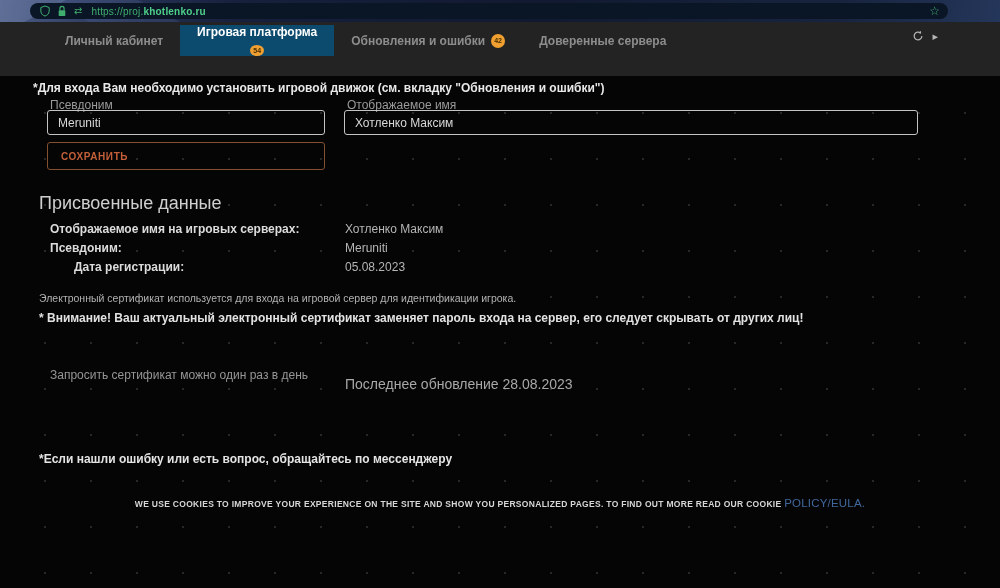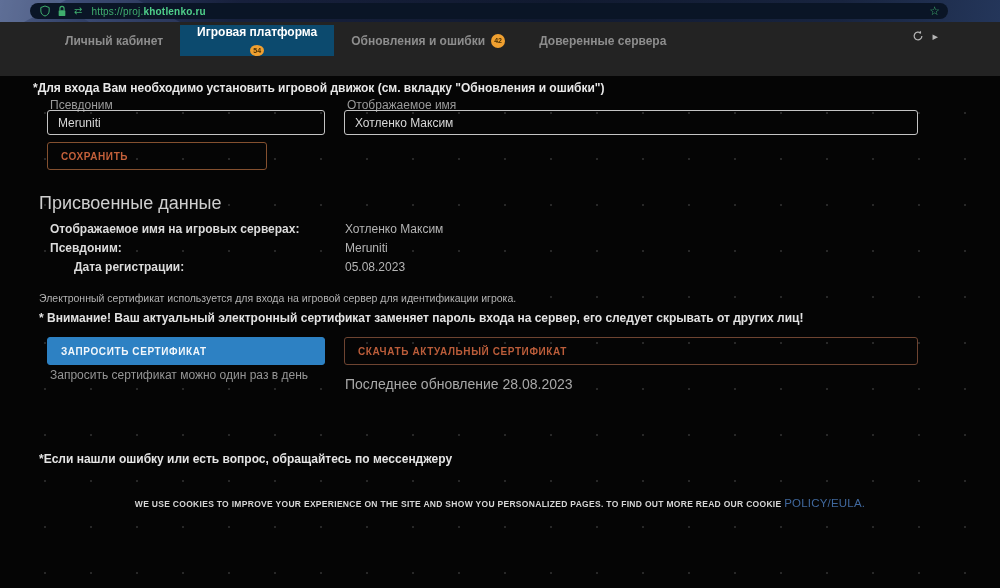--- a/index.html
+++ b/index.html
@@ -100,21 +100,21 @@
   .lbl-disp  { left: 347px; top: 22px; }
 
   .btn {
     display: flex; align-items: center;
     font-size: 10px; font-weight: 700; letter-spacing: .6px;
     border-radius: 3px; cursor: pointer;
     padding: 0 13px; text-transform: uppercase;
     font-family: "Liberation Sans", sans-serif;
   }
   .btn-save {
-    left: 47px; top: 66px; width: 220px; height: 28px;
+    left: 47px; top: 66px; width: 278px; height: 28px;
     background: transparent; border: 1px solid #84502f; color: #c3603a;
   }
   .btn-request {
     left: 47px; top: 261px; width: 278px; height: 28px;
     background: #2d81c3; border: 1px solid #2d81c3; color: #f2f7fb;
   }
   .btn-download {
     left: 344px; top: 261px; width: 574px; height: 28px;
     background: transparent; border: 1px solid #6e4431; color: #bb5d3a;
   }
@@ -216,22 +216,20 @@
 
   <div class="abs data-row-label row2l">Псевдоним:</div>
   <div class="abs data-row-value row2v">Meruniti</div>
 
   <div class="abs data-row-label row3l">Дата регистрации:</div>
   <div class="abs data-row-value row3v">05.08.2023</div>
 
   <div class="abs cert-info">Электронный сертификат используется для входа на игровой сервер для идентификации игрока.</div>
   <div class="abs cert-warning">* Внимание! Ваш актуальный электронный сертификат заменяет пароль входа на сервер, его следует скрывать от других лиц!</div>
 
-  <button class="abs btn btn-request">ЗАПРОСИТЬ СЕРТИФИКАТ</button>
-  <button class="abs btn btn-download">СКАЧАТЬ АКТУАЛЬНЫЙ СЕРТИФИКАТ</button>
 
   <div class="abs request-note">Запросить сертификат можно один раз в день</div>
   <div class="abs last-update">Последнее обновление 28.08.2023</div>
 
   <div class="abs feedback-note">*Если нашли ошибку или есть вопрос, обращайтесь по мессенджеру</div>
 
   <div class="abs cookie-line"><span>WE USE COOKIES TO IMPROVE YOUR EXPERIENCE ON THE SITE AND SHOW YOU PERSONALIZED PAGES. TO FIND OUT MORE READ OUR COOKIE </span><a class="cookie-link">POLICY/EULA.</a></div>
 </div>
 
 </body></html>

